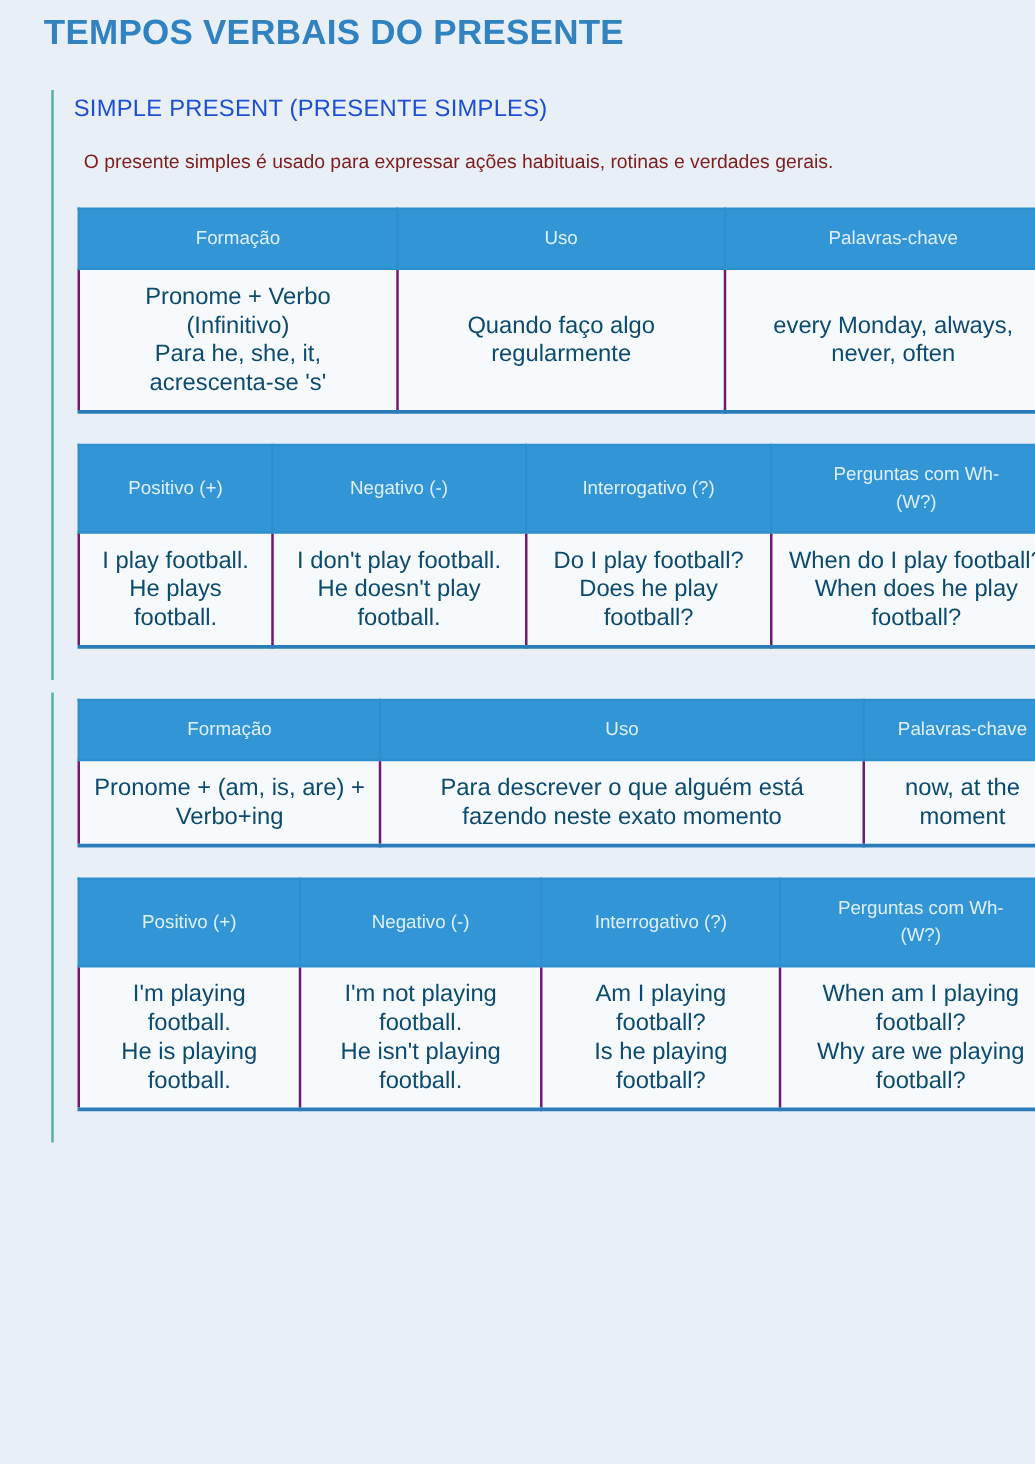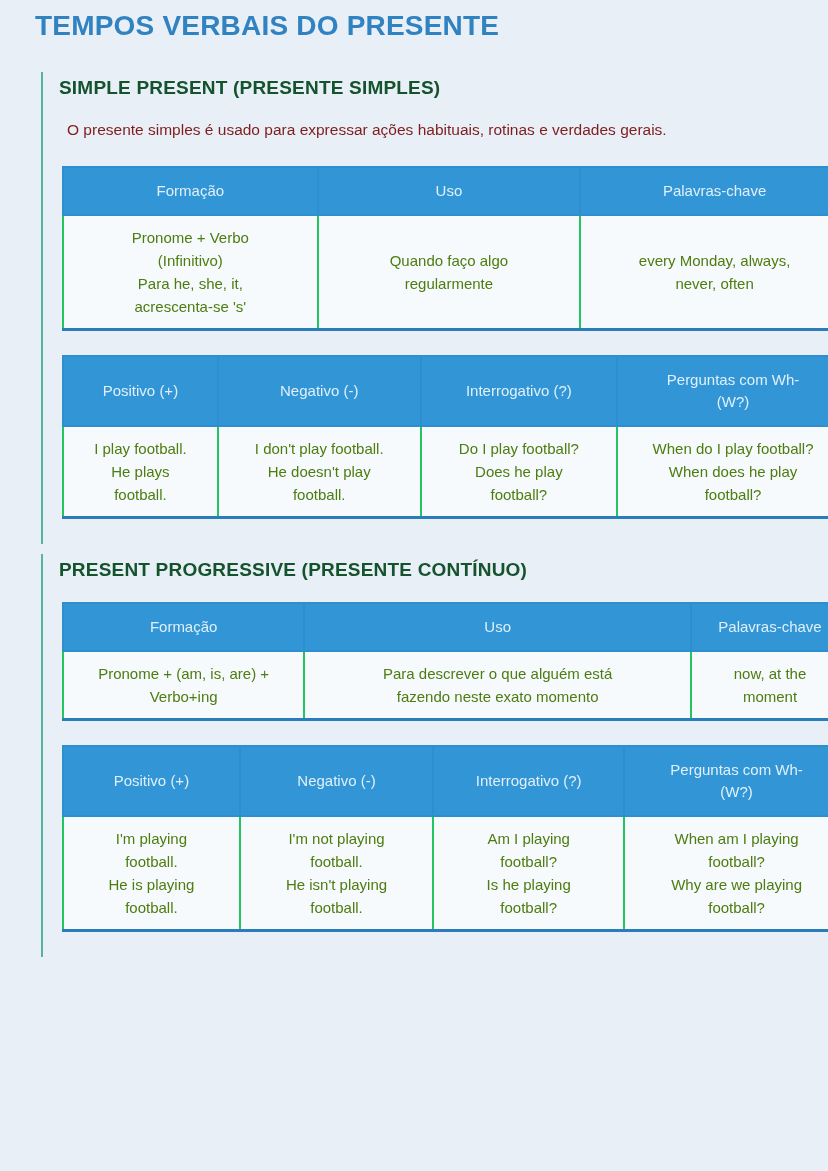--- a/index.html
+++ b/index.html
@@ -20,22 +20,22 @@
     letter-spacing: 0.2px;
   }
   section.tense-section {
     border-left: 2px solid #54b3a3;
     margin-left: 6px;
     padding: 5px 0 1px 16px;
     margin-bottom: 10px;
   }
   h2.section-title {
     font-size: 19px;
-    font-weight: 700;
-    color: #14532d;
+    font-weight: 400;
+    color: #1d4ed8;
     margin: 0 0 21px 0;
     letter-spacing: 0.2px;
   }
   p.section-desc {
     font-size: 15.5px;
     color: #7f1d1d;
     margin: 0 0 27px 8px;
     line-height: 1.25;
   }
   table.grammar-table {
@@ -53,25 +53,25 @@
     font-weight: 400;
     font-size: 15px;
     line-height: 22px;
     padding: 12px 6px;
     border: 2px solid #2e8fce;
     text-align: center;
     white-space: pre-line;
   }
   table.grammar-table td {
     background: #f6fafd;
-    color: #4d7c0f;
-    font-size: 15px;
+    color: #0c4a6e;
+    font-size: 19px;
     line-height: 23px;
     padding: 10px 6px;
-    border: 2px solid #22c55e;
+    border: 2px solid #701a75;
     text-align: center;
     vertical-align: middle;
     white-space: pre-line;
   }
 </style>
 </head>
 <body>
 
 <div class="page">
 
@@ -137,21 +137,20 @@
 football?</td>
           <td>When do I play football?
 When does he play
 football?</td>
         </tr>
       </tbody>
     </table>
   </section>
 
   <section class="tense-section">
-    <h2 class="section-title">PRESENT PROGRESSIVE (PRESENTE CONTÍNUO)</h2>
 
     <table class="grammar-table">
       <colgroup>
           <col style="width:30.7%">
           <col style="width:49.2%">
           <col style="width:20.1%">
         </colgroup>
       <thead>
         <tr>
           <th>Formação</th>

